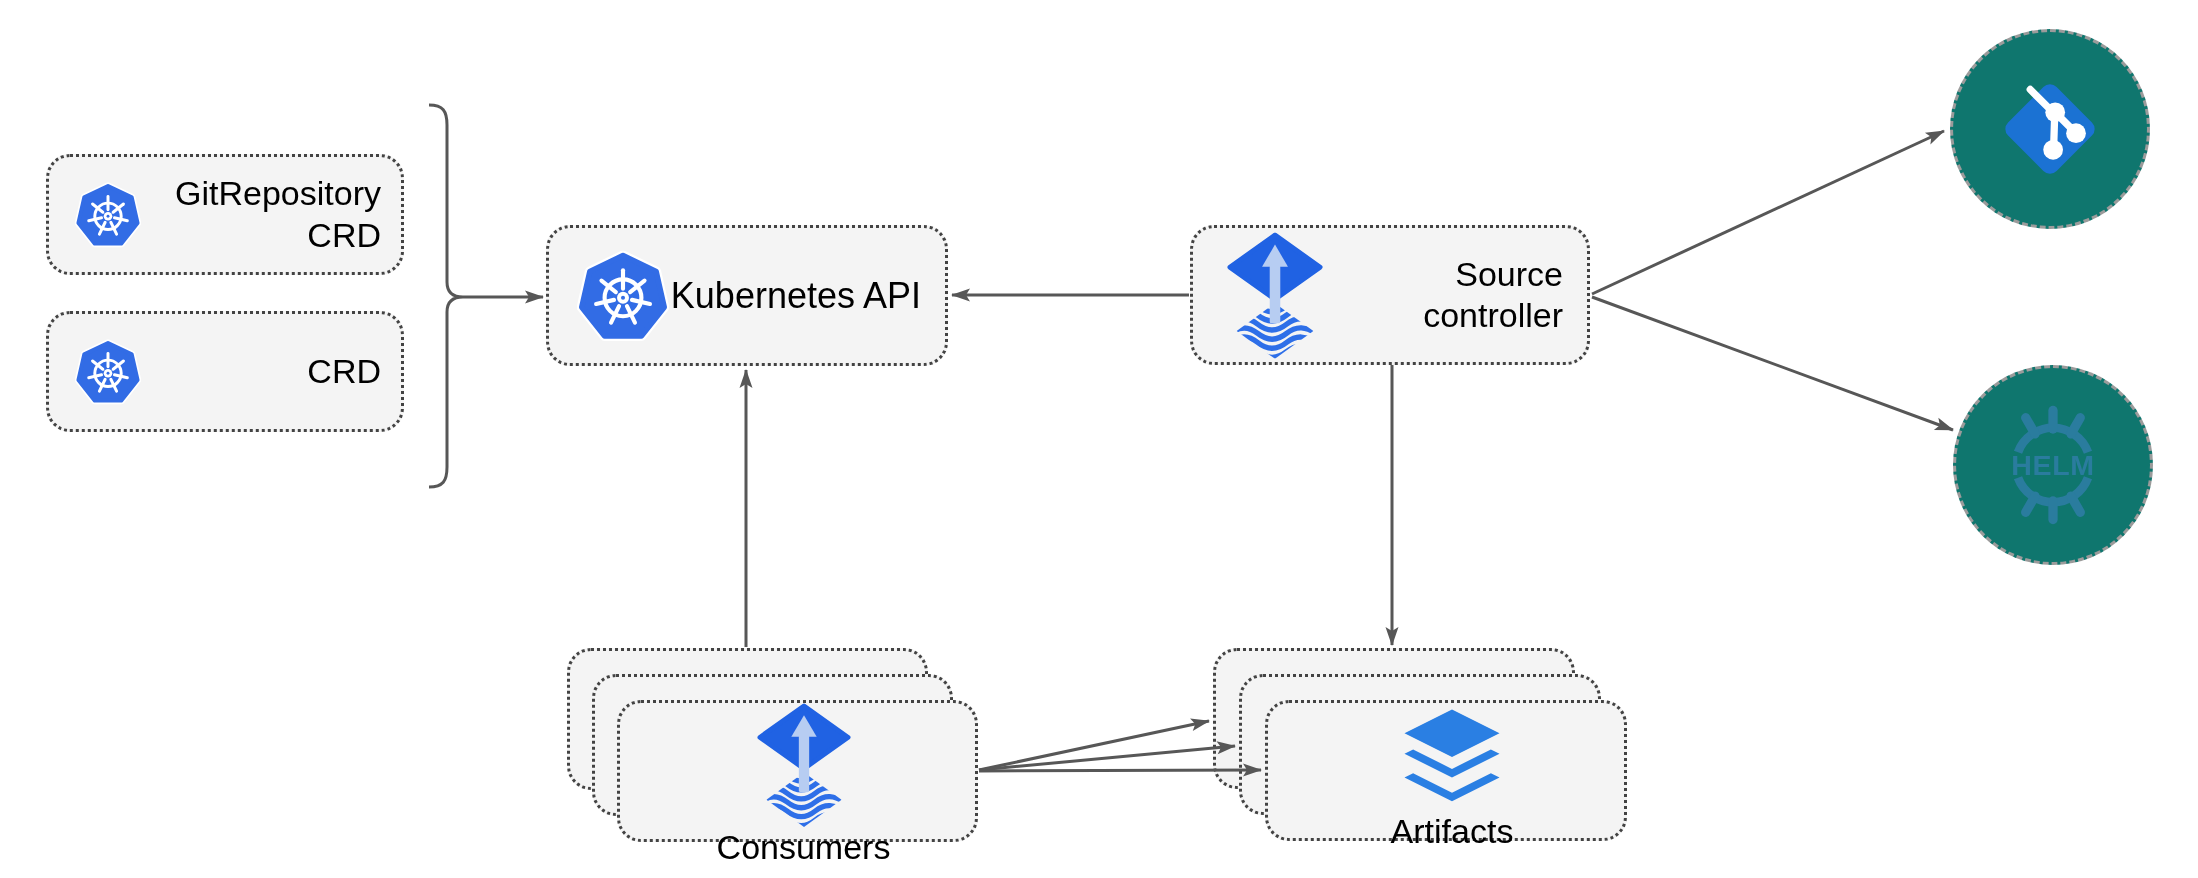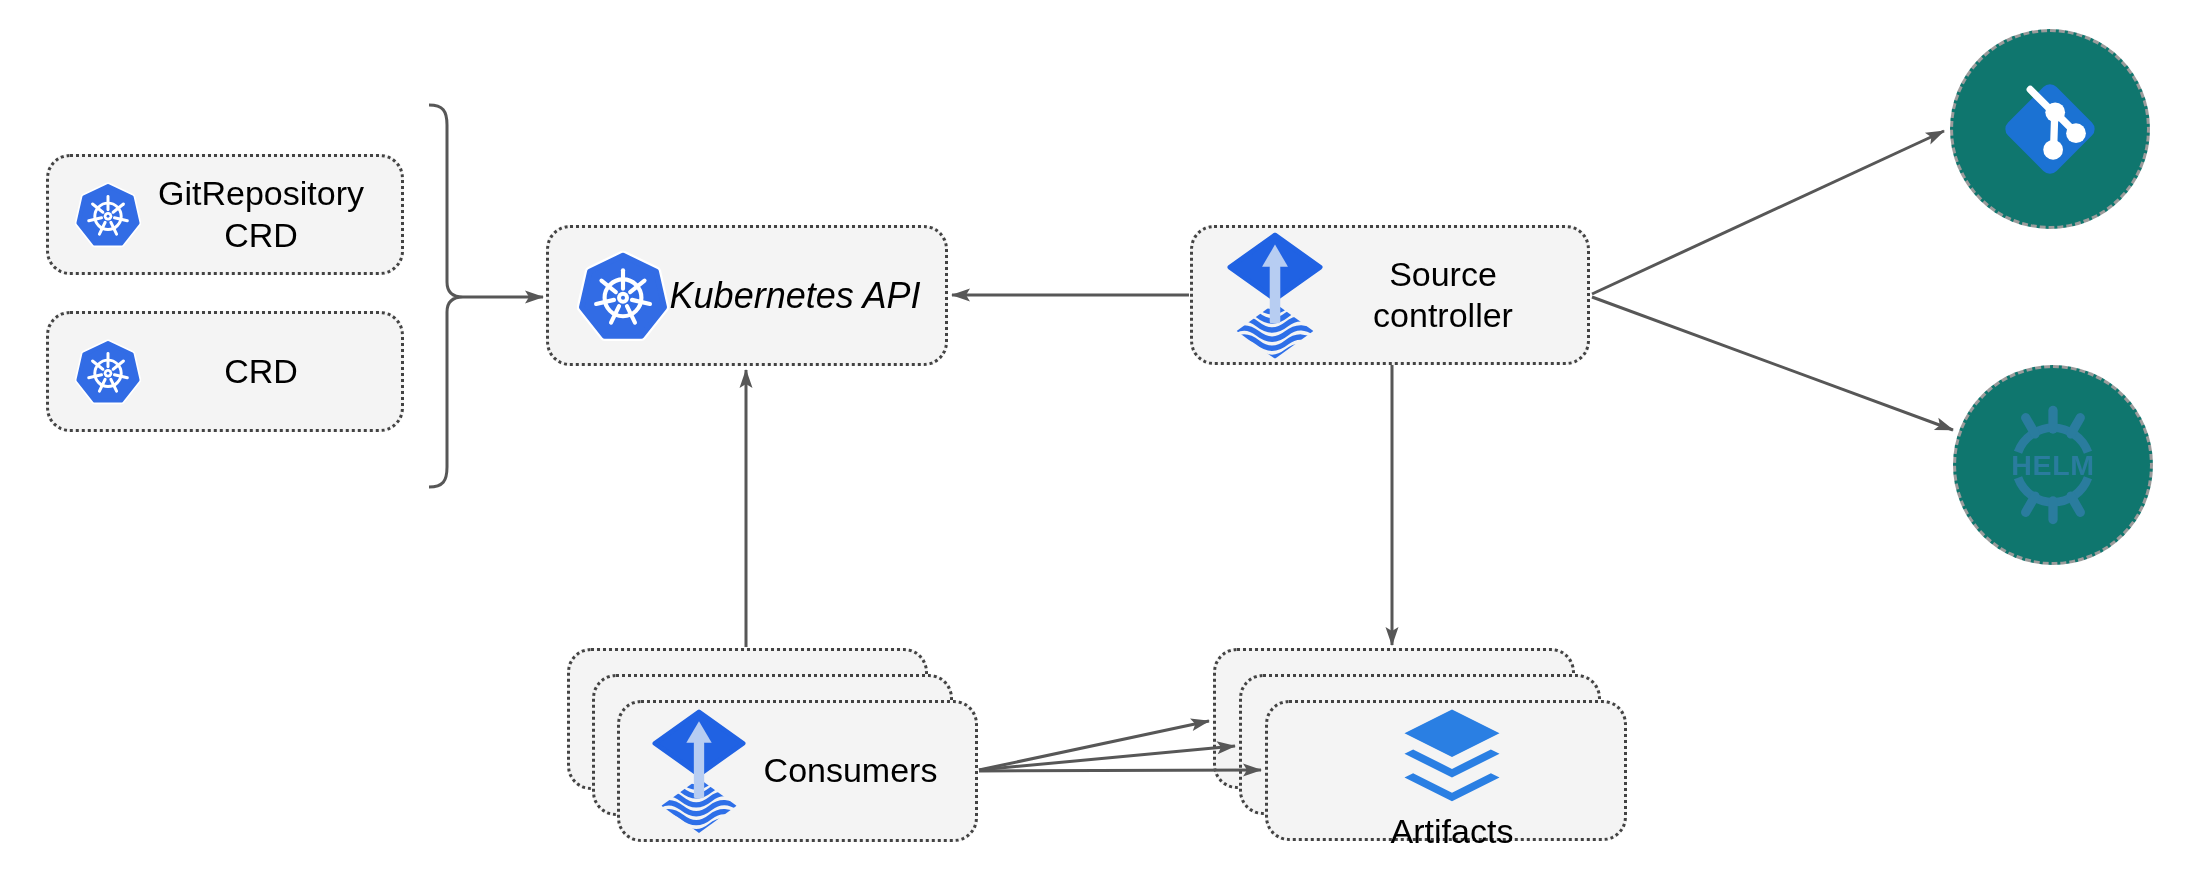--- a/index.html
+++ b/index.html
@@ -26,21 +26,21 @@
     border:3px dashed #9b9b9b;
     border-radius:50%;
     box-sizing:border-box;
     display:flex;
     align-items:center;
     justify-content:center;
   }
   .icon{flex:0 0 auto;display:flex;align-items:center;justify-content:center;}
   .lbl{
     flex:1 1 auto;
-    text-align:center;
+    text-align:right;
     font-size:34px;
     line-height:1.22;
     color:#000;
     white-space:nowrap;
   }
   .lbl span{display:block;}
   .overlay{
     position:absolute;left:0;top:0;width:2198px;height:878px;
     pointer-events:none;
   }
@@ -127,21 +127,21 @@
     <span class="icon" style="width:66px;height:66px;">
       <svg width="66" height="66">
           <use href="#sym-k8s"></use>
         </svg>
     </span>
     <div class="lbl">
       <span>CRD</span>
     </div>
   </div>
 
-  <div class="box" style="left:546px;top:225px;width:402px;height:141px;padding:0 24px 0 28px;font-style:italic;">
+  <div class="box" style="left:546px;top:225px;width:402px;height:141px;padding:0 24px 0 28px;">
     <span class="icon" style="width:92px;height:92px;">
       <svg width="92" height="92">
           <use href="#sym-k8s"></use>
         </svg>
     </span>
     <div class="lbl" style="font-size:36px;">
       <span>Kubernetes API</span>
     </div>
   </div>
 
@@ -152,21 +152,21 @@
         </svg>
     </span>
     <div class="lbl">
       <span>Source</span>
       <span>controller</span>
     </div>
   </div>
 
   <div class="box ghost" style="left:567px;top:648px;width:361px;height:142px;"></div>
   <div class="box ghost" style="left:592px;top:674px;width:361px;height:142px;"></div>
-  <div class="box" style="left:617px;top:700px;width:361px;height:142px;padding:0 20px 0 32px;">
+  <div class="box" style="left:617px;top:700px;width:361px;height:142px;padding:0 20px 0 32px;flex-direction:column;">
     <span class="icon" style="width:94px;height:124px;">
       <svg width="94" height="124" viewBox="0 0 100 132">
           <use href="#sym-flux"></use>
         </svg>
     </span>
     <div class="lbl">
       <span>Consumers</span>
     </div>
   </div>
 

